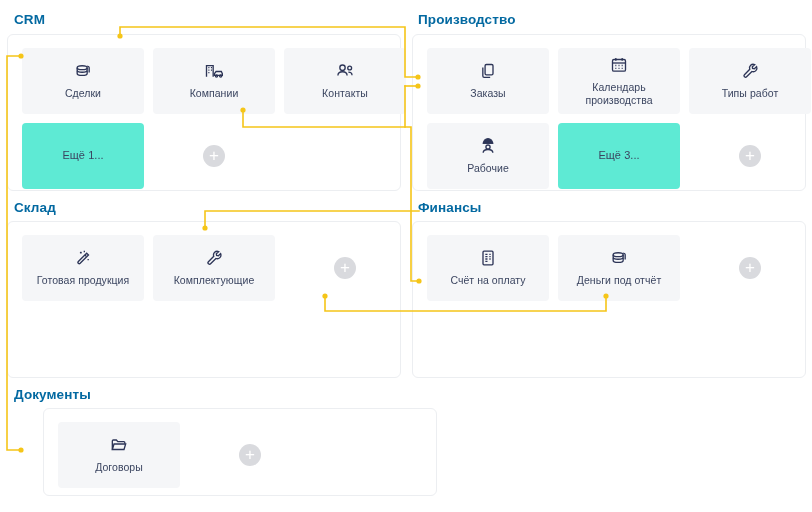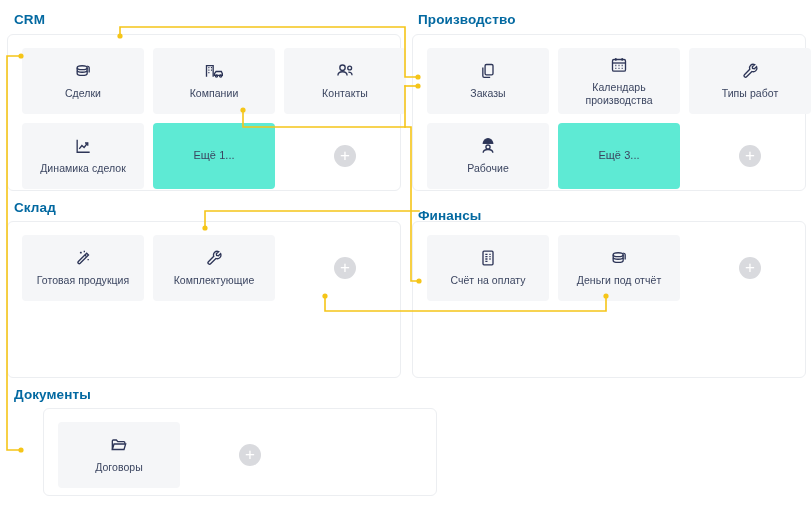--- a/index.html
+++ b/index.html
@@ -145,28 +145,20 @@
       <div class="tile">
         <svg width="22" height="20" viewBox="0 0 26 24" fill="none" stroke="#2d3557" stroke-width="1.6">
           <circle cx="10" cy="8" r="3.2"></circle>
           <path d="M4.5 17.5c0-3 2.5-4.6 5.5-4.6s5.5 1.6 5.5 4.6"></path>
           <circle cx="18.6" cy="8.4" r="2.3"></circle>
           <path d="M17 13.4c2.6 0 4.4 1.3 4.4 3.6"></path>
         </svg>
         <span class="lbl">Контакты</span>
       </div>
 
-      <div class="tile">
-        <svg width="20" height="20" viewBox="0 0 24 24" fill="none" stroke="#2d3557" stroke-width="1.6">
-          <path d="M5 4.5v15h15"></path>
-          <path d="M7.5 15.5l3.2-4 2.6 2.3 4.2-5.4"></path>
-          <path d="M14.4 8.4h3.3v3.3"></path>
-        </svg>
-        <span class="lbl">Динамика сделок</span>
-      </div>
 
       <div class="tile more">
         <span class="lbl">Ещё 1...</span>
       </div>
 
       <div class="tile empty">
         <div class="plus">+</div>
       </div>
 
     </div>
@@ -248,21 +240,21 @@
 
       <div class="tile empty">
         <div class="plus">+</div>
       </div>
 
       <div class="tile ghost"></div>
 
     </div>
   </div>
 
-  <div class="panel-title" style="left:418px; top:208px;">Финансы</div>
+  <div class="panel-title" style="left:418px; top:200px;">Финансы</div>
   <div class="panel" style="left:412px; top:221px; width:394px; height:157px;">
     <div class="tiles">
 
       <div class="tile">
         <svg width="20" height="20" viewBox="0 0 24 24" fill="none" stroke="#2d3557" stroke-width="1.6">
           <rect x="6" y="3.8" width="12" height="16.4" rx="1.2"></rect>
           <path d="M8.8 7.6h2.6M8.8 10.4h2.6M8.8 13.2h2.6M8.8 16h2.6"></path>
           <path d="M13.6 7.6h1.6M13.6 10.4h1.6M13.6 13.2h1.6"></path>
         </svg>
         <span class="lbl">Счёт на оплату</span>

